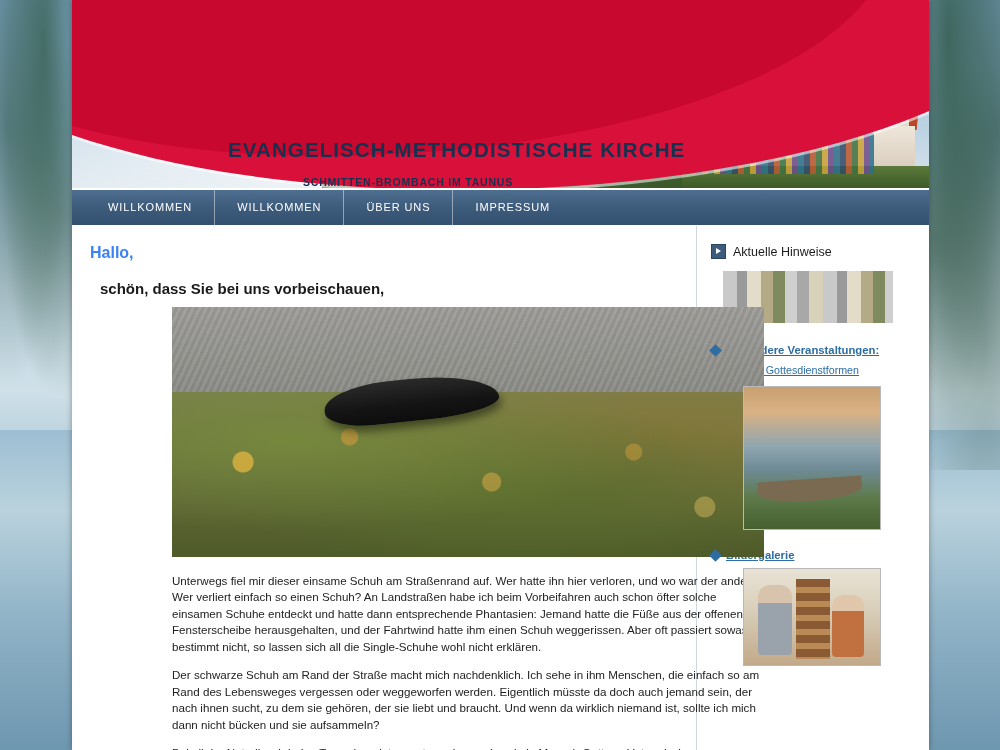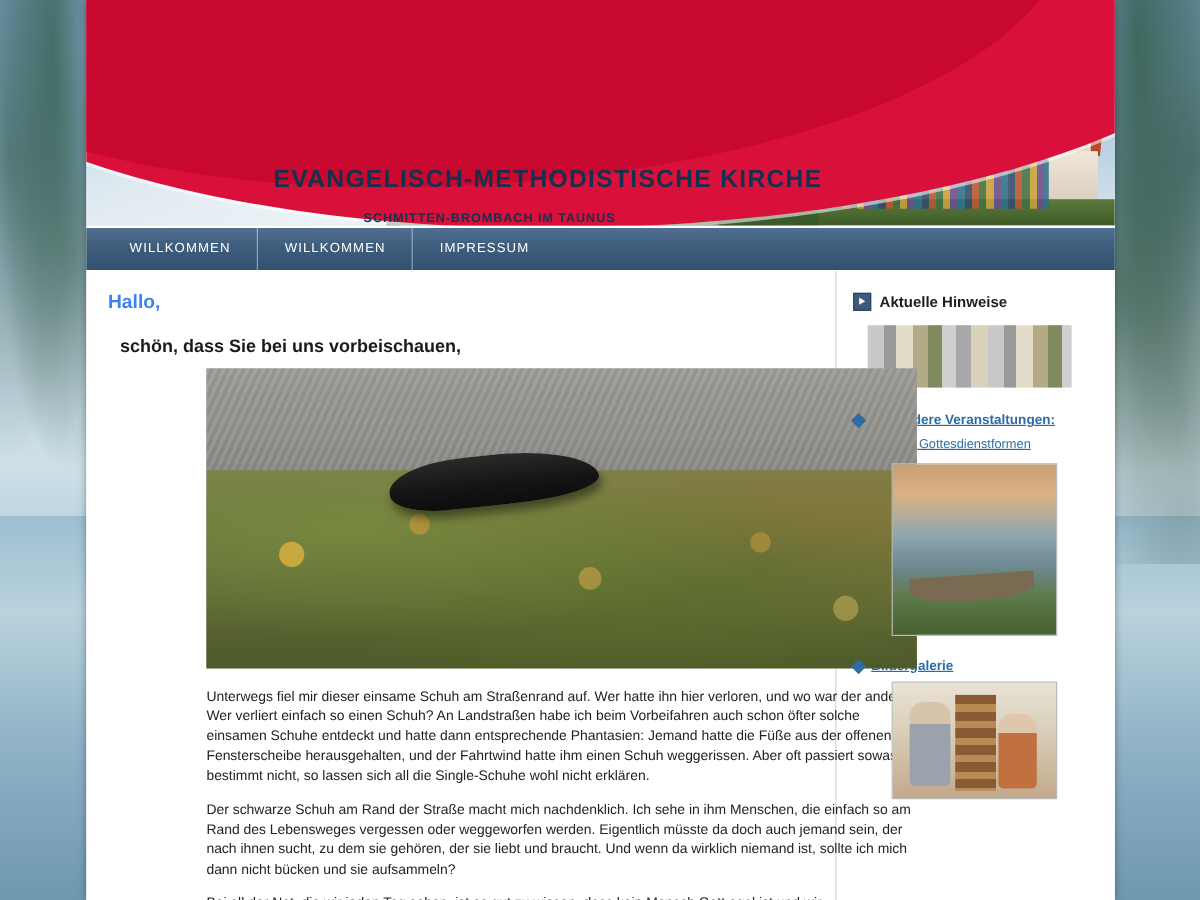--- a/index.html
+++ b/index.html
@@ -329,21 +329,21 @@
   .side-head .bullet-sq::after {
     content: "";
     position: absolute;
     left: 4px; top: 3px;
     border-left: 5px solid #ffffff;
     border-top: 3.5px solid transparent;
     border-bottom: 3.5px solid transparent;
   }
   .side-head .side-title {
     font-size: 12.5px;
-    font-weight: bold;
+    font-weight: normal;
     color: #1d1d1d;
   }
   .side-banner {
     width: 170px;
     height: 52px;
     margin: 6px 0 20px 12px;
     background:
       repeating-linear-gradient(to right,
         #c9c9c9 0 14px,
         #9a9a9a 14px 24px,
@@ -462,20 +462,23 @@
   </div>
 
   <div class="nav">
     <div class="nav-item">
       <a href="#">WILLKOMMEN</a>
     </div>
     <div class="nav-item">
       <a href="#">WILLKOMMEN</a>
     </div>
     <div class="nav-item">
+      <a href="#">ÜBER UNS</a>
+    </div>
+    <div class="nav-item">
       <a href="#">IMPRESSUM</a>
     </div>
   </div>
 
   <div class="content">
 
     <div class="main-col">
       <h1 class="page-title">Hallo,</h1>
       <div class="intro">schön, dass Sie bei uns vorbeischauen,</div>
 

